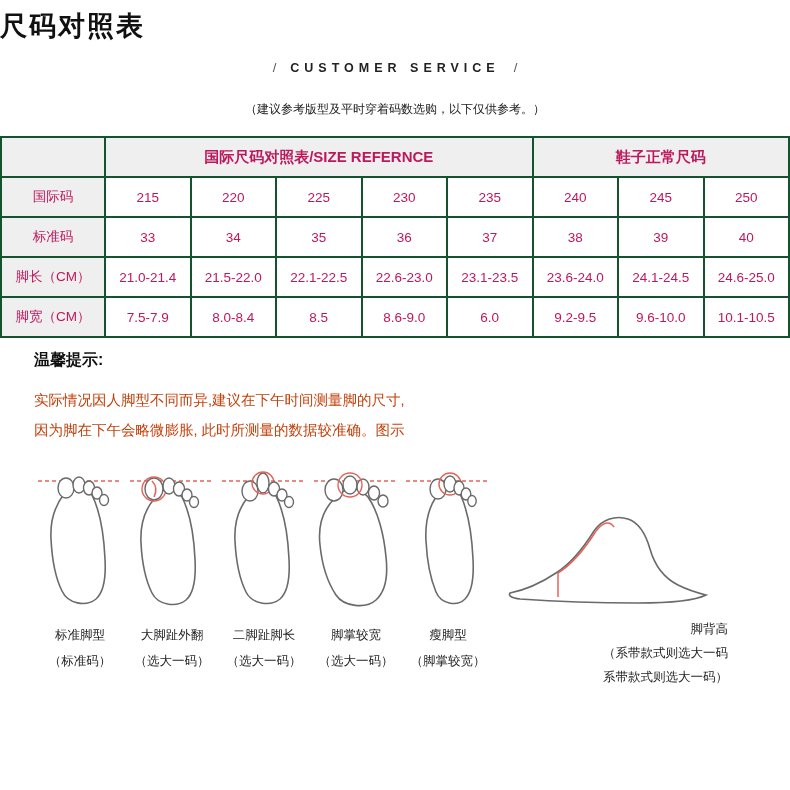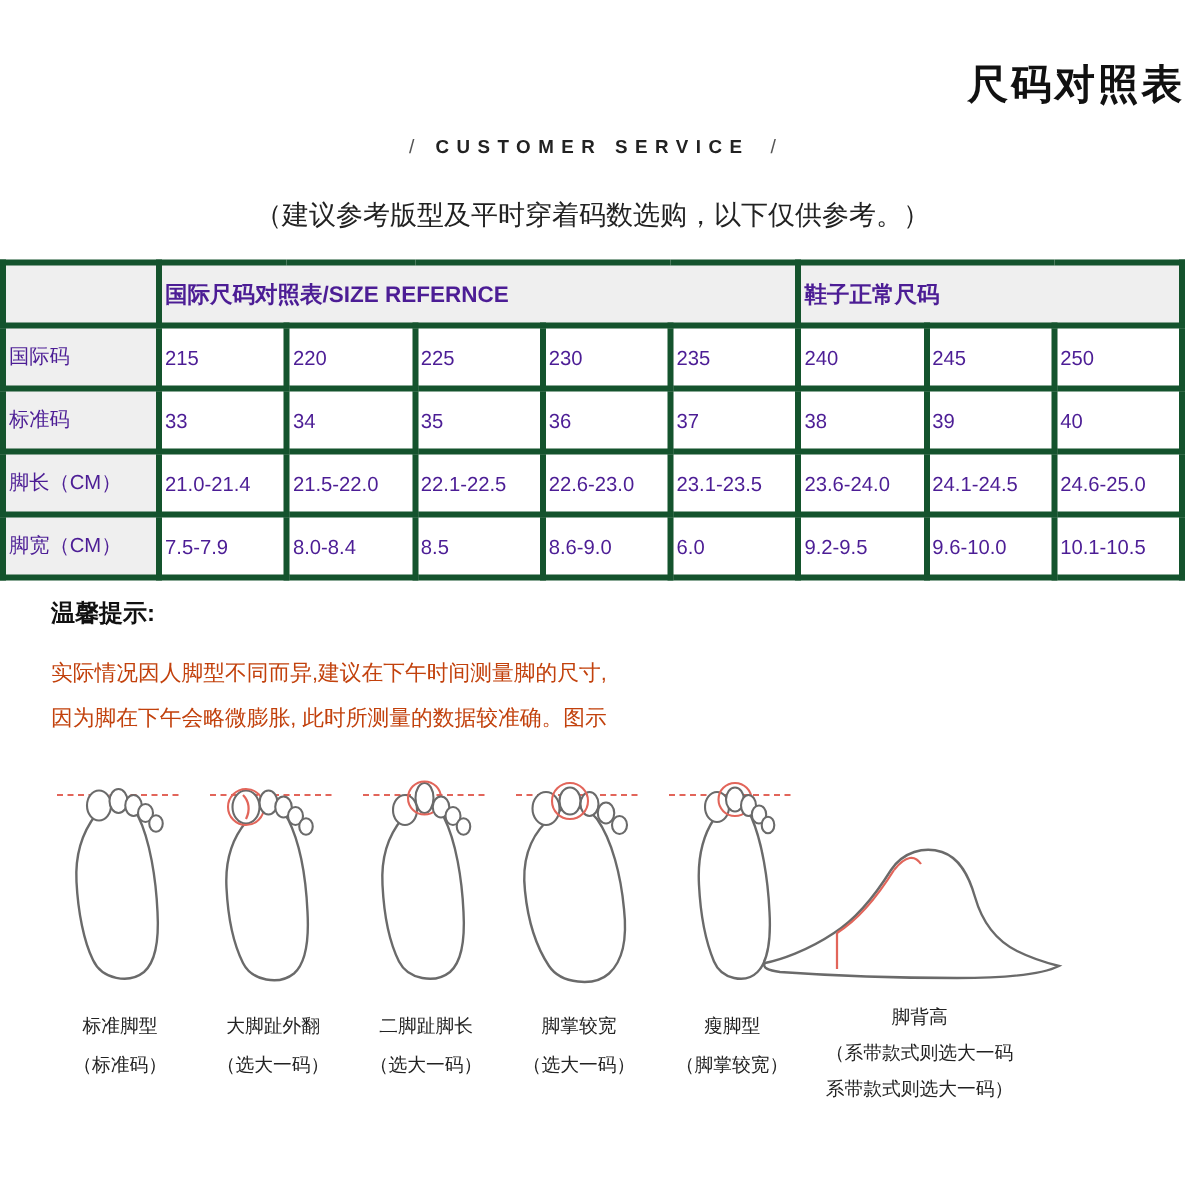--- a/index.html
+++ b/index.html
@@ -13,25 +13,25 @@
     font-family: "Liberation Sans", sans-serif;
     color: #1a1a1a;
     overflow: hidden;
   }
   .page {
     position: relative;
     width: 790px;
     height: 790px;
   }
   .title {
-    text-align: right;
+    text-align: left;
     font-size: 27px;
     font-weight: bold;
     letter-spacing: 2px;
-    padding-top: 38px;
+    padding-top: 8px;
     color: #111;
   }
   .subtitle-row {
     display: flex;
     align-items: center;
     justify-content: center;
     gap: 14px;
     margin-top: 16px;
     color: #333;
   }
@@ -41,40 +41,40 @@
   }
   .subtitle-text {
     font-size: 12.5px;
     letter-spacing: 5px;
     font-weight: bold;
     color: #222;
     text-align: right;
   }
   .note-line {
     text-align: center;
-    font-size: 18px;
+    font-size: 12px;
     margin-top: 26px;
     color: #222;
   }
 
   
   .table-wrap {
     margin-top: 18px;
     padding: 0 0px;
   }
   table.size-table {
     border-collapse: collapse;
     width: 790px;
     table-layout: fixed;
   }
   table.size-table td, table.size-table th {
-    border: 4px solid #14532d;
-    text-align: left;
+    border: 2px solid #14532d;
+    text-align: center;
     font-size: 13.5px;
-    color: #4c1d95;
+    color: #be185d;
     height: 38px;
     font-weight: normal;
     padding: 0 2px;
   }
   table.size-table th {
     font-weight: bold;
     font-size: 15px;
   }
   .hdr-cell {
     background: #efefef;
@@ -106,38 +106,37 @@
   
   .feet-area {
     position: relative;
     margin-top: 14px;
     height: 230px;
   }
   .feet-row {
     display: flex;
     align-items: flex-end;
     padding-left: 34px;
-    gap: 10px;
   }
   .foot-item {
     width: 92px;
     text-align: center;
   }
   .foot-caption {
     font-size: 12.5px;
     line-height: 20px;
     color: #222;
     margin-top: 6px;
   }
   .instep {
     position: absolute;
     right: 62px;
     bottom: 2px;
     width: 230px;
-    text-align: center;
+    text-align: right;
   }
   .instep-caption {
     font-size: 12.5px;
     line-height: 20px;
     color: #222;
     margin-top: 4px;
   }
   svg { display: block; }
   .fline {
     fill: #ffffff;

